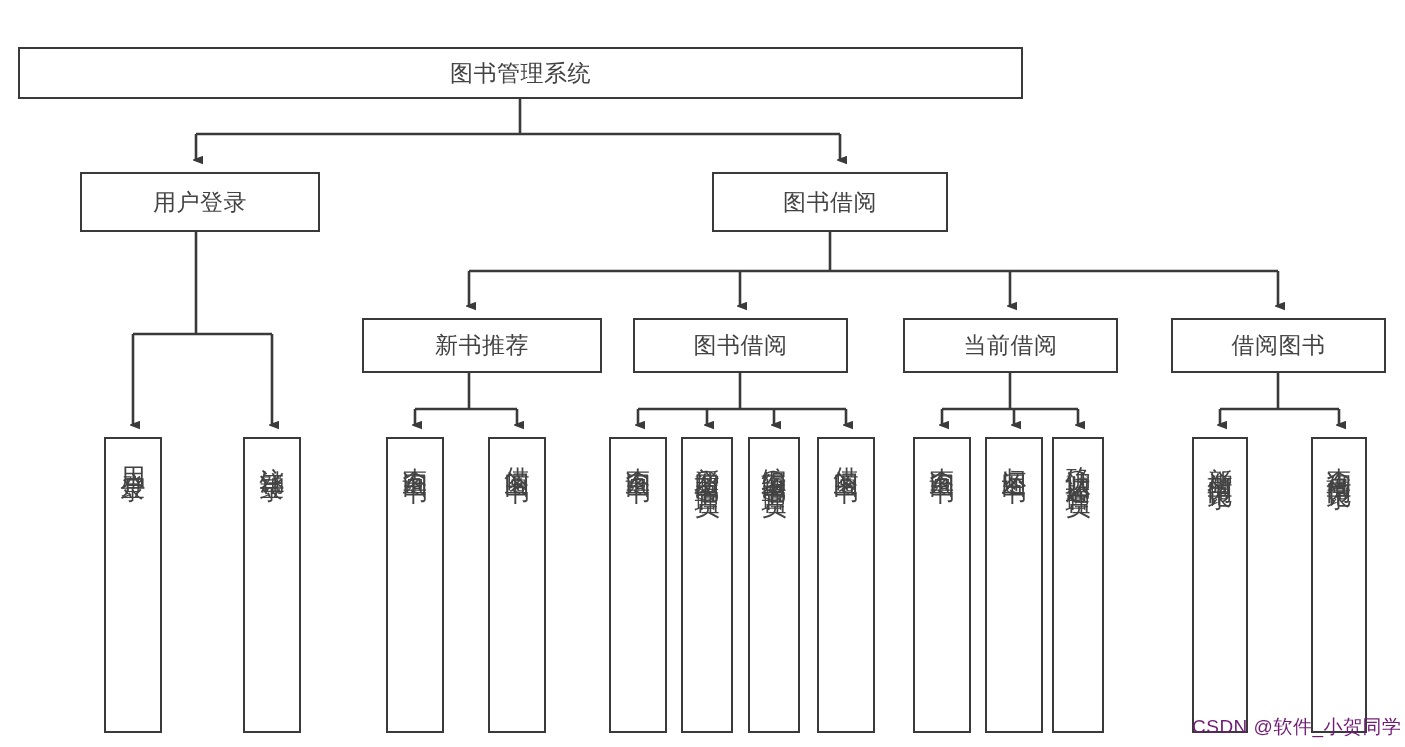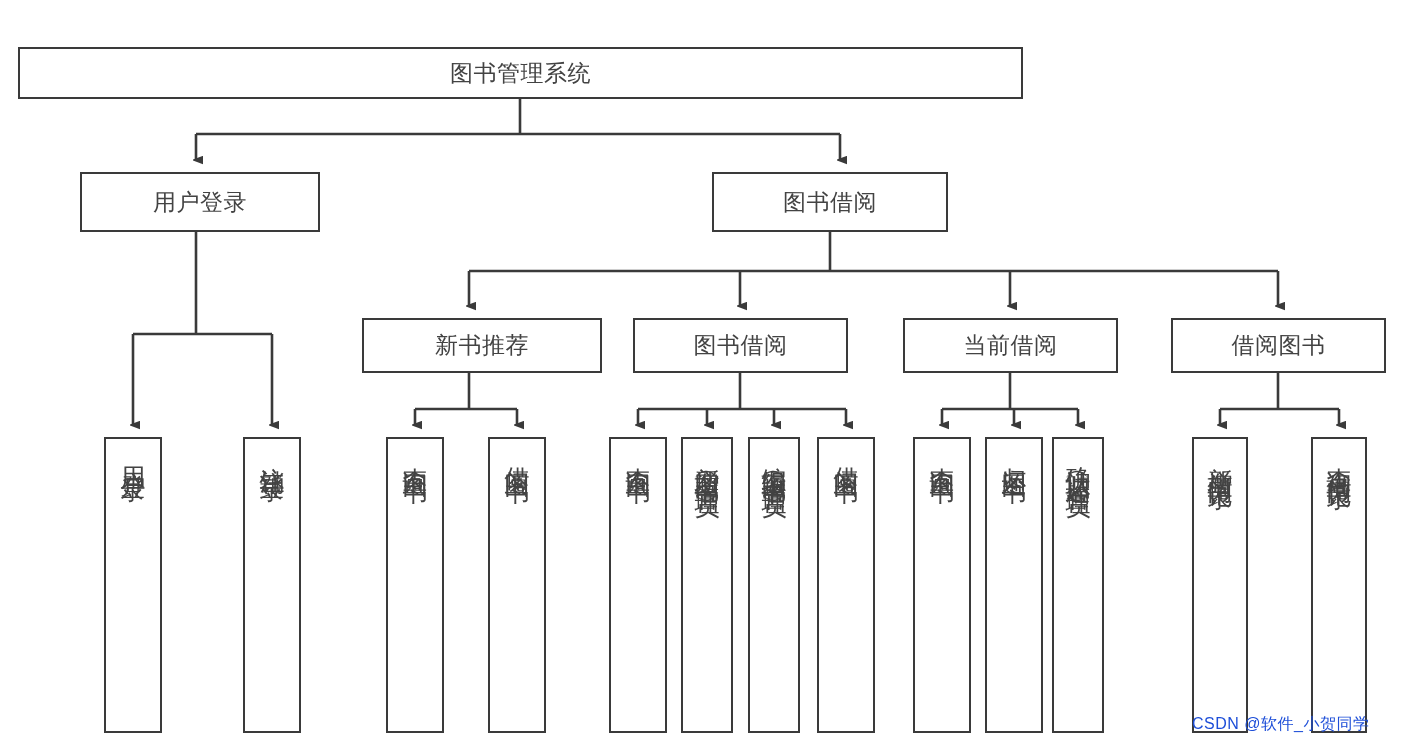--- a/index.html
+++ b/index.html
@@ -58,22 +58,22 @@
   .node.vert .lbl {
     writing-mode: vertical-rl;
     text-orientation: upright;
     font-size: 25px;
     letter-spacing: 4px;
     line-height: 1;
     white-space: nowrap;
   }
   .watermark {
     position: absolute;
-    color: #1d4ed8;
-    font-size: 16px;
+    color: #701a75;
+    font-size: 19px;
     white-space: nowrap;
     letter-spacing: 0.5px;
   }
 </style>
 </head>
 <body>
 
 <div id="canvas">
 
   <svg class="edges" viewBox="0 0 1405 747" xmlns="http://www.w3.org/2000/svg">

